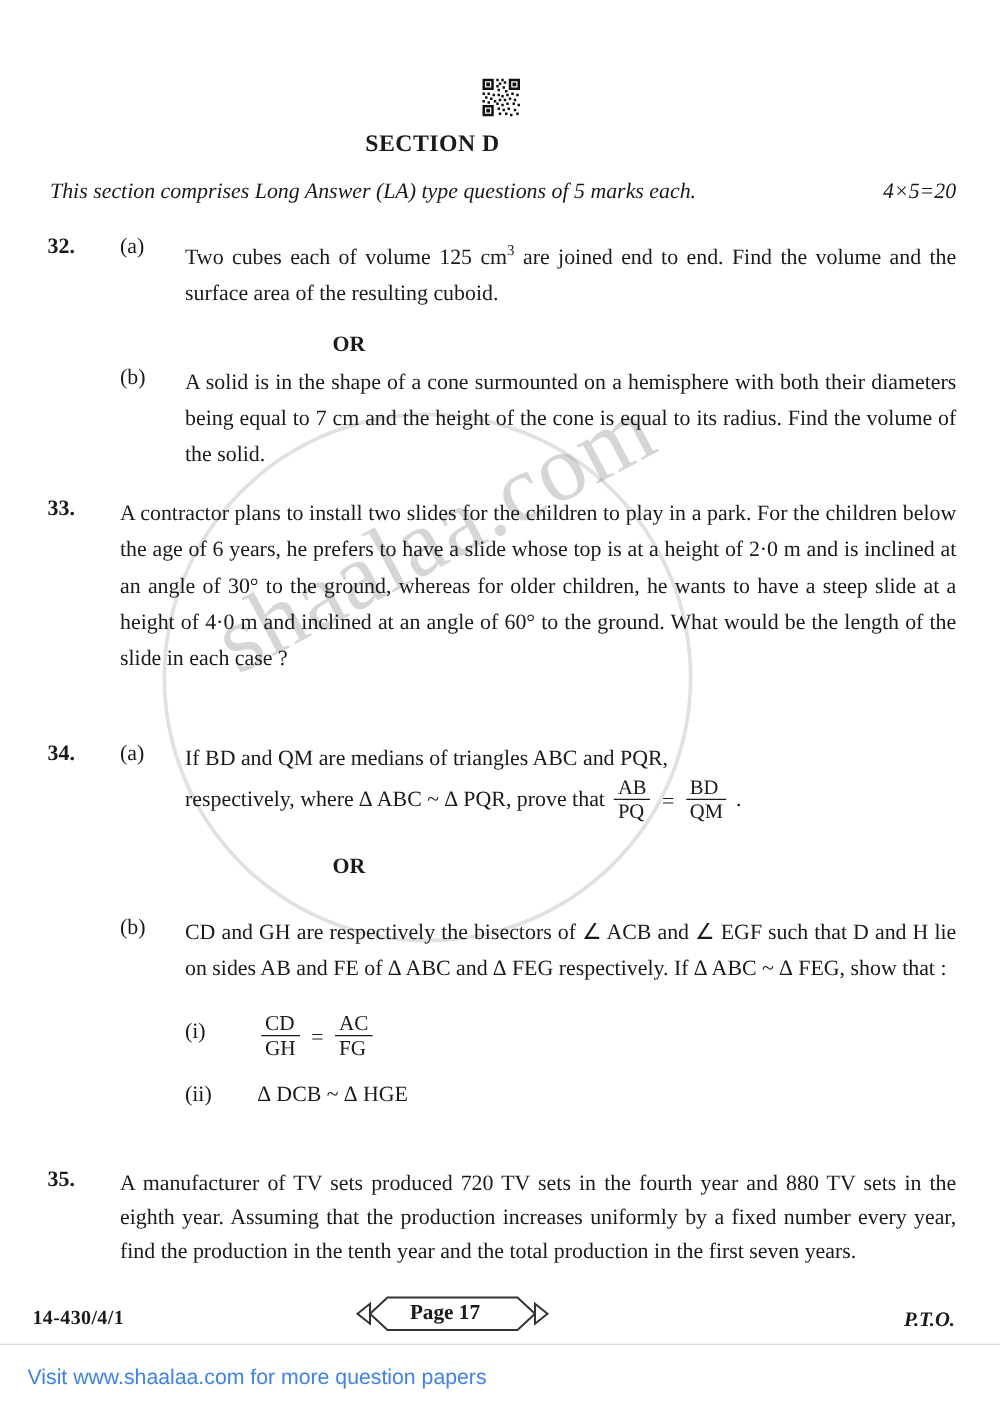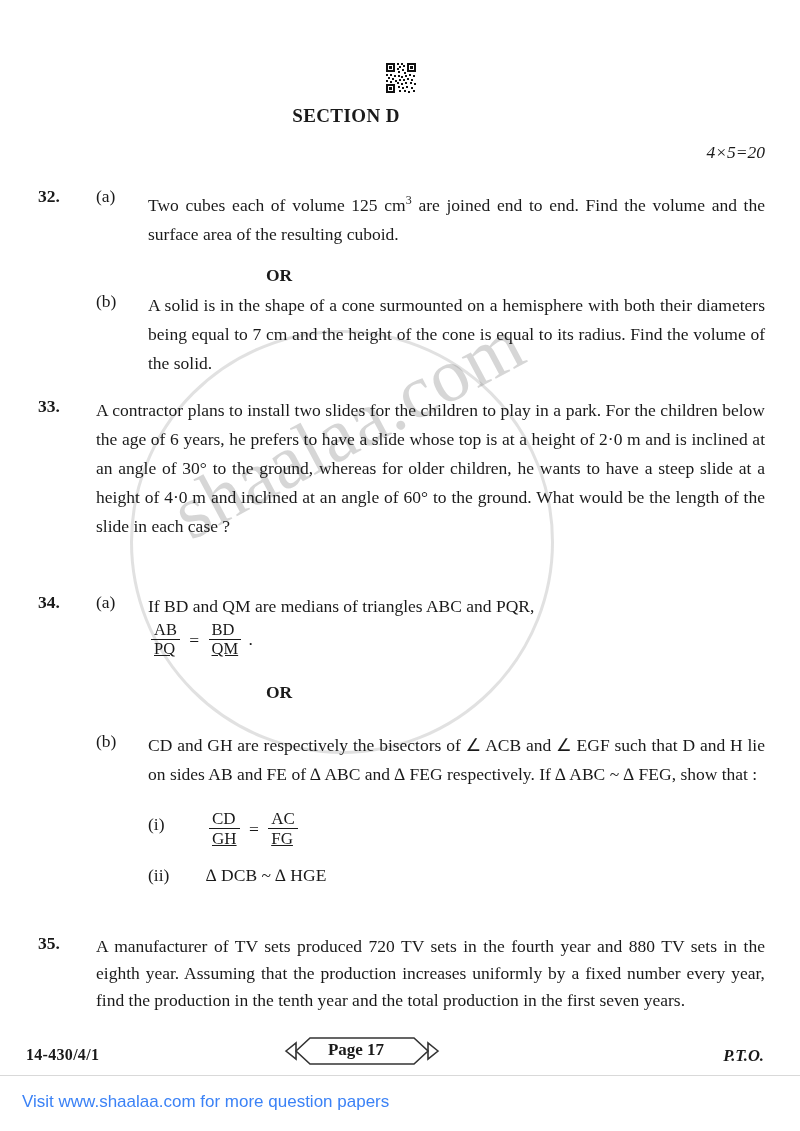--- a/index.html
+++ b/index.html
@@ -144,21 +144,20 @@
     top: -1px;
   }
   .frac .num {
     display: block;
     padding: 0 3px;
   }
   .frac .den {
     display: block;
     border-top: 1.3px solid #1a1a1a;
     padding: 0 3px;
-    text-decoration: underline;
   }
   .eqsign { display: inline-block; vertical-align: middle; padding: 0 2px; }
 
   .sub-item {
     position: relative;
     font-size: 17.5px;
     line-height: 29px;
   }
   .sub-label {
     position: absolute;
@@ -287,20 +286,21 @@
           <rect x="23" y="29" width="2" height="2"></rect>
             <rect x="28" y="28" width="2" height="2"></rect>
         </g>
       </svg>
     </div>
 
     <div class="section-title">SECTION D</div>
 
     <div class="section-note">
       <span class="marks">4×5=20</span>
+      <span>This section comprises Long Answer (LA) type questions of 5 marks each.</span>
     </div>
 
     <div class="qblock" style="top:186px;">
       <div class="qnum">32.</div>
       <div class="part">(a)</div>
       <div class="qtext indent-a">Two cubes each of volume 125 cm<sup class="cm3">3</sup> are joined end to end. Find the volume and the surface area of the resulting cuboid.</div>
       <div class="or" style="margin-top:16px;">OR</div>
     </div>
 
     <div class="qblock" style="top:291px;">
@@ -313,20 +313,21 @@
       <div class="qtext indent-plain">A contractor plans to install two slides for the children to play in a park. For the children below the age of 6 years, he prefers to have a slide whose top is at a height of 2·0 m and is inclined at an angle of 30° to the ground, whereas for older children, he wants to have a steep slide at a height of 4·0 m and inclined at an angle of 60° to the ground. What would be the length of the slide in each case ?</div>
     </div>
 
     <div class="qblock" style="top:592px;">
       <div class="qnum">34.</div>
       <div class="part">(a)</div>
       <div class="qtext indent-a" style="text-align:justify;">
         <span>If BD and QM are medians of triangles ABC and PQR,</span>
       </div>
       <div class="qtext indent-a" style="margin-top:1px;">
+        <span>respectively, where ∆ ABC ~ ∆ PQR, prove that</span>
         <span class="frac">
           <span class="num">AB</span>
           <span class="den">PQ</span>
         </span>
         <span class="eqsign">=</span>
         <span class="frac">
           <span class="num">BD</span>
           <span class="den">QM</span>
         </span>
         <span>.</span>

